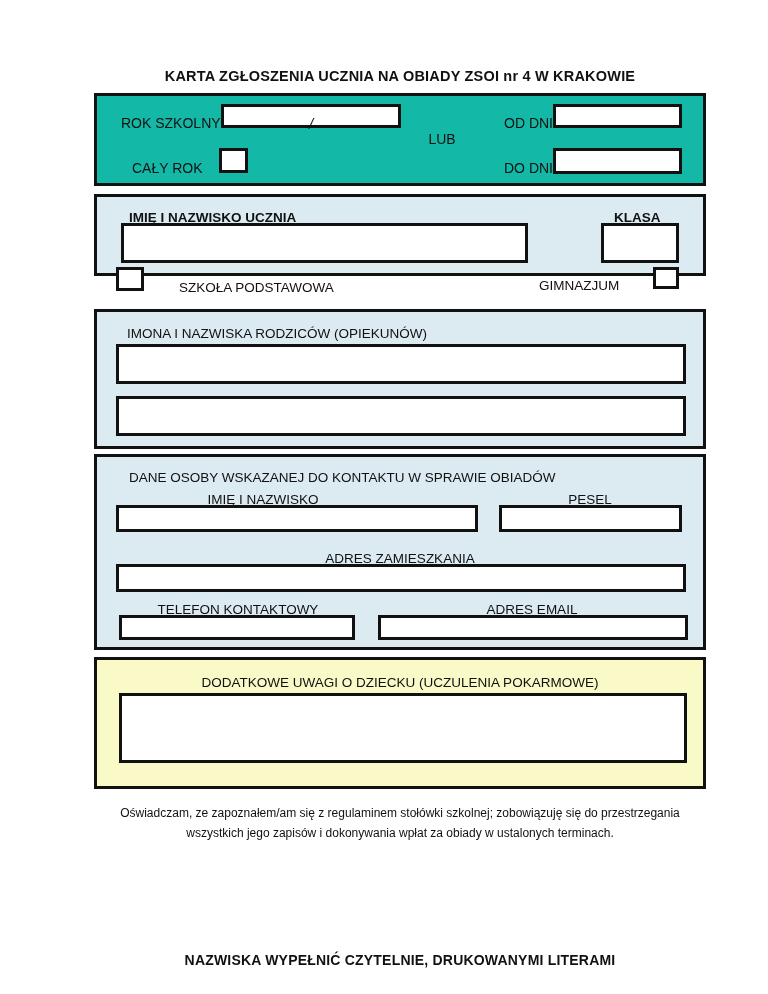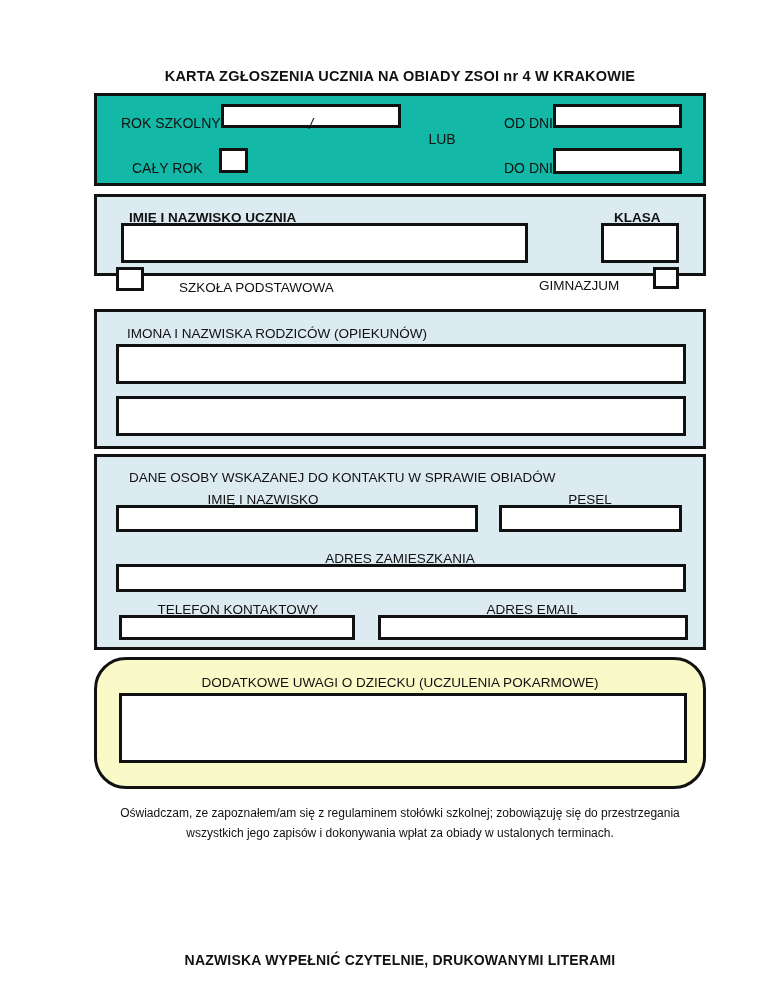--- a/index.html
+++ b/index.html
@@ -22,21 +22,21 @@
   }
   .sec {
     position: absolute;
     left: 78px; width: 612px;
     border: 3px solid #111;
   }
   .sec-period  { top: 77px;  height: 93px;  background: #14b8a6; }
   .sec-student { top: 178px; height: 82px; background: #dcebf2; }
   .sec-parents { top: 293px; height: 140px; background: #dcebf2; }
   .sec-contact { top: 438px; height: 196px; background: #dcebf2; }
-  .sec-notes   { top: 641px; height: 132px; background: #fafac8; border-radius: 32px; }
+  .sec-notes   { top: 641px; height: 132px; background: #fafac8; }
   .lbl { position: absolute; font-size: 13.5px; white-space: nowrap; }
   .lbl-b { font-weight: 700; }
   .ctr { text-align: center; }
   .input {
     position: absolute;
     background: #ffffff;
     border: 3px solid #111;
   }
   .cb {
     position: absolute;

